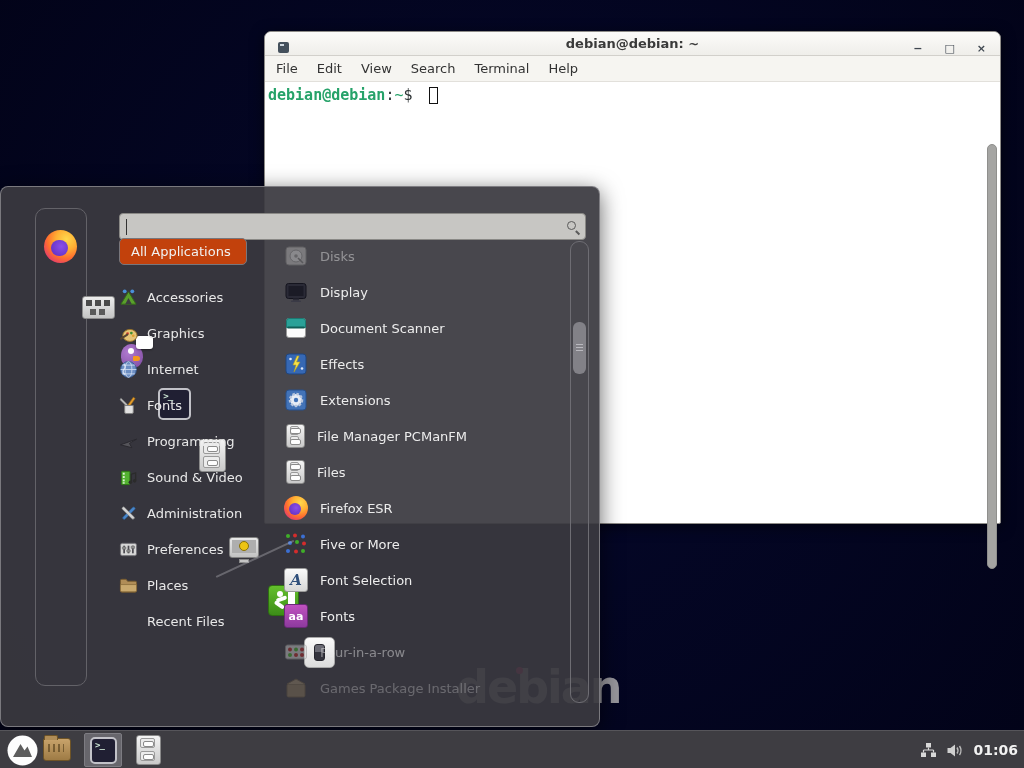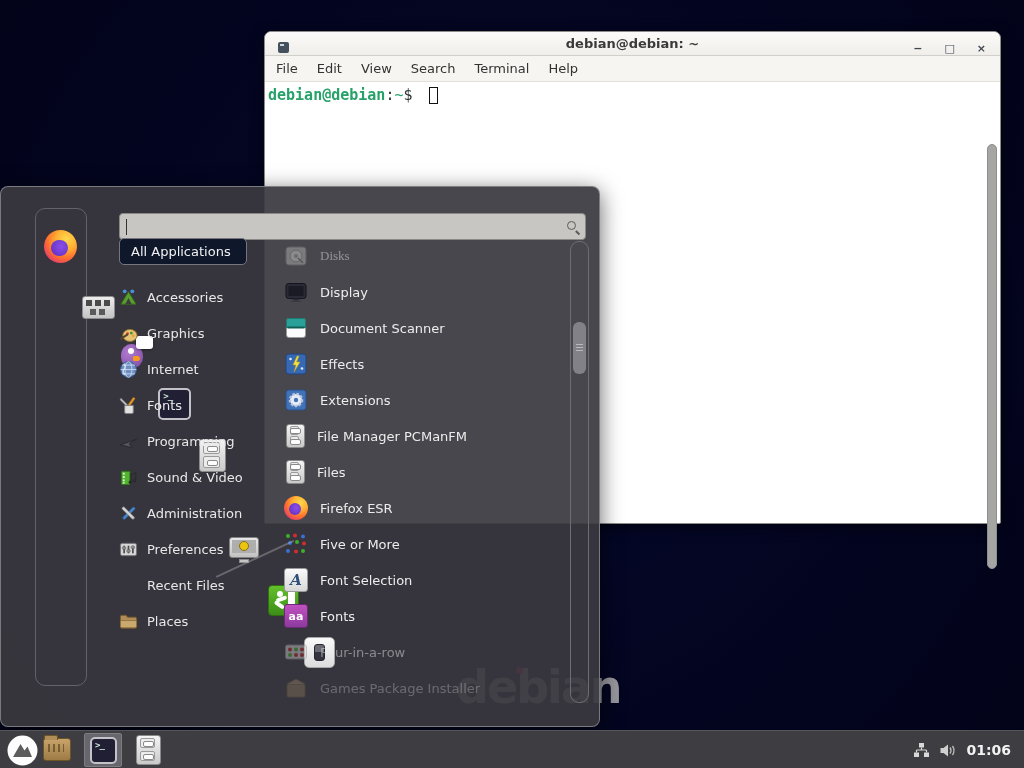--- a/index.html
+++ b/index.html
@@ -52,30 +52,30 @@
   .searchbox { position:absolute; left:118px; top:26px; width:467px; height:27px;
                background:#c7c6c3; border:1px solid #8a8986; border-radius:4px; }
   .searchbox input { position:absolute; inset:0; background:transparent; border:none; outline:none;
                      font-size:13px; padding:0 24px 0 8px; color:#222; }
   .caret { position:absolute; left:6px; top:5px; width:1px; height:16px; background:#333; }
   .mag { position:absolute; right:9px; top:7px; width:9px; height:9px; border:1.6px solid #5a5a5a; border-radius:50%; }
   .mag:after { content:""; position:absolute; left:8px; top:8px; width:5px; height:1.6px; background:#5a5a5a;
                transform:rotate(45deg); transform-origin:left center; }
 
   .allapps-btn { position:absolute; left:118px; top:51px; width:128px; height:27px;
-                 background:#0f172a; border:1px solid #77767c; border-radius:5px;
+                 background:#c2410c; border:1px solid #77767c; border-radius:5px;
                  font-size:13px; color:#f1f1f1; display:flex; align-items:center; padding-left:11px; }
 
   .cats { position:absolute; left:118px; top:92px; width:162px; }
   .cat-row { height:36px; display:flex; align-items:center; gap:9px; font-size:13px; color:#e8e8e8; }
   .cat-row .cicon { width:19px; height:19px; flex:0 0 19px; }
 
   .apps { position:absolute; left:283px; top:54px; width:282px; height:462px; overflow:hidden; }
   .app-row { height:36px; display:flex; align-items:center; gap:12px; font-size:13px; color:#ededed; }
-  .app-row:first-child { margin-top:-3px;font-family:Liberation Serif, serif; }
+  .app-row:first-child { margin-top:-3px; }
   .app-row .aicon { width:24px; height:24px; flex:0 0 24px; position:relative; }
   .faded { opacity:.45; }
   .faded2 { opacity:.28; }
 
   .apps-scroll { position:absolute; left:569px; top:54px; width:19px; height:462px;
                  border:1px solid #6e6d73; border-radius:9px; }
   .apps-scroll .thumb { position:absolute; left:2px; top:80px; width:13px; height:52px;
                  background:#828187; border-radius:6px; }
   .apps-scroll .grip { position:absolute; left:3px; top:22px; width:7px; height:8px;
                  background:repeating-linear-gradient(#b9b8be 0 1px, transparent 1px 3px); }
@@ -149,21 +149,21 @@
 
   
   .taskbar { position:absolute; left:0; bottom:0; width:1024px; height:38px; background:#3e3d42;
              border-top:1px solid #56555a; z-index:10; display:flex; align-items:center; }
   .menu-btn { position:absolute; left:7px; top:4px; width:31px; height:31px; }
   .task-folder { position:absolute; left:43px; top:7px; width:28px; height:23px; }
   .task-term-btn { position:absolute; left:84px; top:2px; width:38px; height:34px; background:#67666c;
                    border:1px solid #7d7c82; border-radius:2px; }
   .task-term-btn .ic-term { position:absolute; left:5px; top:3px; width:27px; height:27px; }
   .task-files { position:absolute; left:136px; top:4px; width:25px; height:30px; }
-  .tray { position:absolute; right:13px; top:0; height:38px; display:flex; align-items:center; gap:9px;text-align:right; }
+  .tray { position:absolute; right:6px; top:0; height:38px; display:flex; align-items:center; gap:9px;text-align:right; }
   .clock { font-size:14px; font-weight:bold; color:#f2f2f2; }
 </style>
 </head>
 <body>
 
 <div class="desktop">
   <div class="watermark">debian</div>
   <div class="watermark-dot"></div>
 </div>
 
@@ -301,29 +301,29 @@
         <rect x="4.5" y="6" width="1.8" height="8" fill="#4c4b51"></rect>
           <rect x="9.1" y="6" width="1.8" height="8" fill="#4c4b51"></rect>
         <rect x="13.7" y="6" width="1.8" height="8" fill="#4c4b51"></rect>
         <rect x="3.6" y="7.2" width="3.6" height="2.6" rx="0.6" fill="#8e8e8e" stroke="#5a5a5a" stroke-width="0.5"></rect>
         <rect x="8.2" y="10.2" width="3.6" height="2.6" rx="0.6" fill="#8e8e8e" stroke="#5a5a5a" stroke-width="0.5"></rect>
         <rect x="12.8" y="6.4" width="3.6" height="2.6" rx="0.6" fill="#8e8e8e" stroke="#5a5a5a" stroke-width="0.5"></rect>
         </svg>
       <span>Preferences</span>
     </div>
     <div class="cat-row">
+      <svg class="cicon" viewBox="0 0 20 20">
+        <path d="M1.5 5 q0-1.5 1.5-1.5 h4.5 l1.5 2 h8 q1.5 0 1.5 1.5 v8.5 q0 1.5 -1.5 1.5 h-14 q-1.5 0 -1.5 -1.5 Z" fill="#b08d57" stroke="#775b2e"></path>
+        <path d="M1.5 9 h17 v6 q0 1.5 -1.5 1.5 h-14 q-1.5 0 -1.5 -1.5 Z" fill="#c9a96e" stroke="#775b2e" stroke-width="0.6"></path>
+        </svg>
+      <span>Places</span>
+    </div>
+    <div class="cat-row">
       <span class="cicon"></span>
       <span>Recent Files</span>
-    </div>
-    <div class="cat-row">
-      <svg class="cicon" viewBox="0 0 20 20">
-        <path d="M1.5 5 q0-1.5 1.5-1.5 h4.5 l1.5 2 h8 q1.5 0 1.5 1.5 v8.5 q0 1.5 -1.5 1.5 h-14 q-1.5 0 -1.5 -1.5 Z" fill="#b08d57" stroke="#775b2e"></path>
-        <path d="M1.5 9 h17 v6 q0 1.5 -1.5 1.5 h-14 q-1.5 0 -1.5 -1.5 Z" fill="#c9a96e" stroke="#775b2e" stroke-width="0.6"></path>
-        </svg>
-      <span>Places</span>
     </div>
   </div>
 
   
   <div class="apps">
     <div class="app-row faded">
       <span class="aicon">
         <svg viewBox="0 0 24 24" width="24" height="24">
             <rect x="2" y="3" width="20" height="18" rx="3" fill="#b9b9b9" stroke="#7d7d7d"></rect>
             <circle cx="12" cy="12" r="6" fill="#d9d9d9" stroke="#8a8a8a"></circle>

